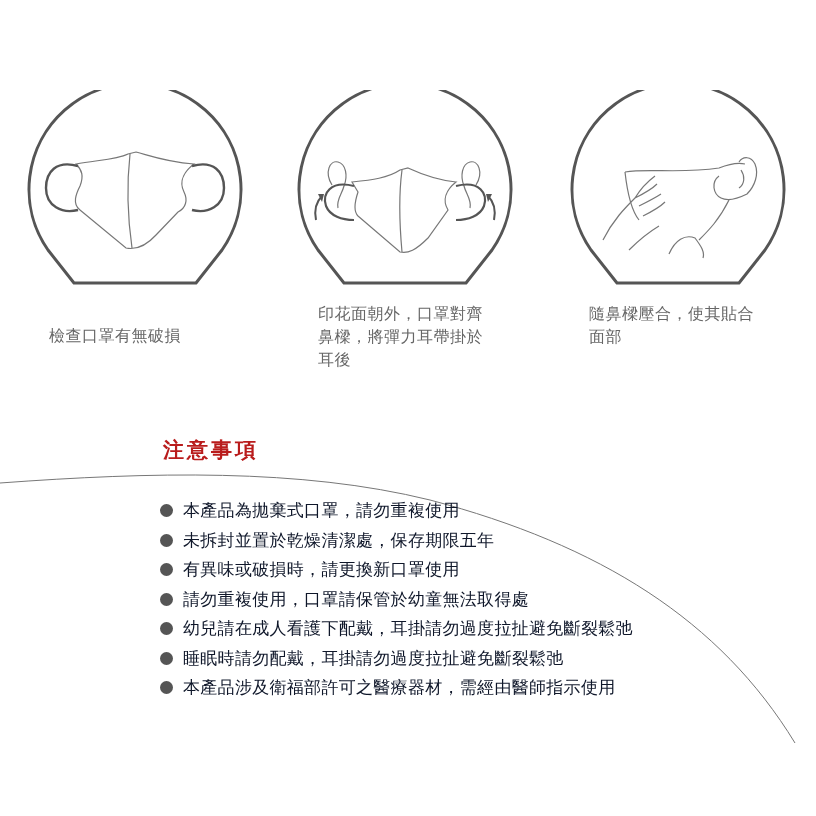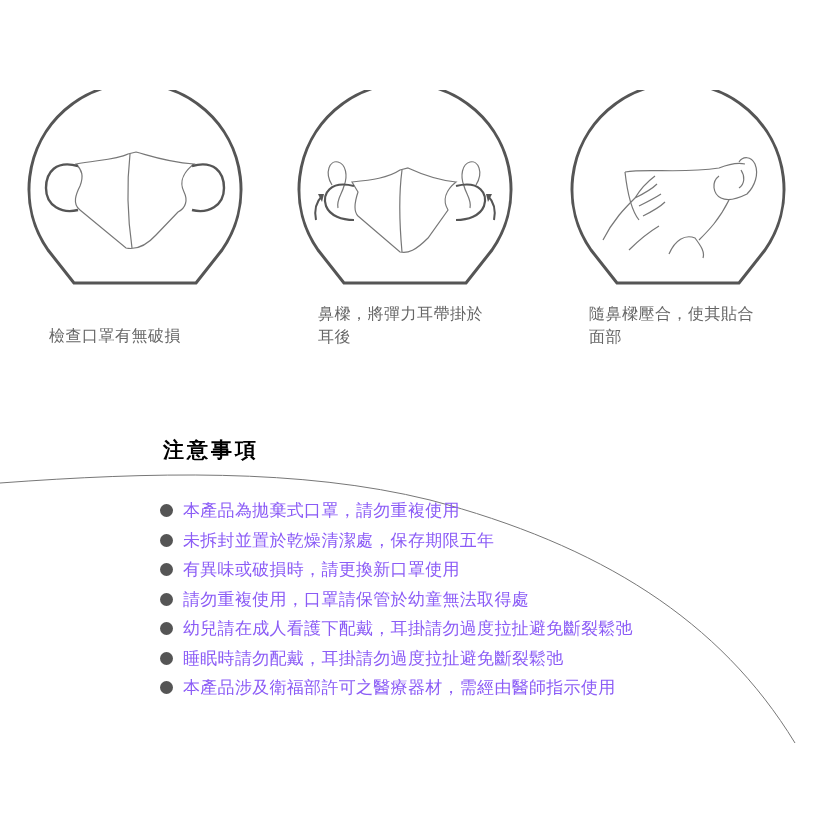--- a/index.html
+++ b/index.html
@@ -2,23 +2,23 @@
 <html><head>
 <meta charset="utf-8">
 <style>
   html, body { margin:0; padding:0; background:#ffffff; }
   body { width:816px; height:816px; position:relative; overflow:hidden;
          font-family:"DejaVu Sans","Liberation Sans",sans-serif; color:#555; }
   .step { position:absolute; top:90px; width:220px; }
   .step svg { display:block; }
   .caption { position:absolute; font-size:16px; line-height:23px; color:#666; letter-spacing:0.5px; }
   .notice-title { position:absolute; left:163px; top:436px; font-family:"DejaVu Serif","Liberation Serif",serif;
-                  font-weight:bold; font-size:21px; color:#000000; letter-spacing:3px; }
+                  font-weight:bold; font-size:21px; color:#b91c1c; letter-spacing:3px; }
   .notes { position:absolute; left:160px; top:496px; margin:0; padding:0; list-style:none; }
-  .notes li { height:29.5px; display:flex; align-items:center; font-size:17px; color:#8b5cf6; letter-spacing:0.3px; }
+  .notes li { height:29.5px; display:flex; align-items:center; font-size:17px; color:#0f172a; letter-spacing:0.3px; }
   .bullet { width:13px; height:13px; border-radius:50%; background:#555; margin-right:10px; flex:0 0 auto; }
   .curve { position:absolute; left:0; top:0; pointer-events:none; }
 </style>
 </head>
 <body>
 
 <svg class="curve" width="816" height="816" viewBox="0 0 816 816">
   <path d="M0 483 C 150 472, 300 468, 430 500 C 600 545, 720 620, 795 743" fill="none" stroke="#777" stroke-width="1"></path>
 </svg>
 
@@ -66,20 +66,21 @@
 
     <path d="M34 150 C44 130 56 118 66 108 C72 98 78 92 86 86 M66 108 C74 104 82 100 88 94 M70 116 C78 112 86 108 92 104 M74 126 C82 122 90 118 96 112 M60 160 C70 150 80 142 90 136" fill="none" stroke="#777" stroke-width="1.2"></path>
     <path d="M100 164 C106 150 116 144 126 148 C132 156 136 162 134 168" fill="none" stroke="#777" stroke-width="1.2"></path>
   </svg>
 </div>
 
 <div class="caption" style="left:49px; top:302px;margin-top:22px;">
   <div>檢查口罩有無破損</div>
 </div>
 <div class="caption" style="left:318px; top:302px;">
+  <div>印花面朝外，口罩對齊</div>
   <div>鼻樑，將彈力耳帶掛於</div>
   <div>耳後</div>
 </div>
 <div class="caption" style="left:589px; top:302px;">
   <div>隨鼻樑壓合，使其貼合</div>
   <div>面部</div>
 </div>
 
 <div class="notice-title">注意事項</div>
 

